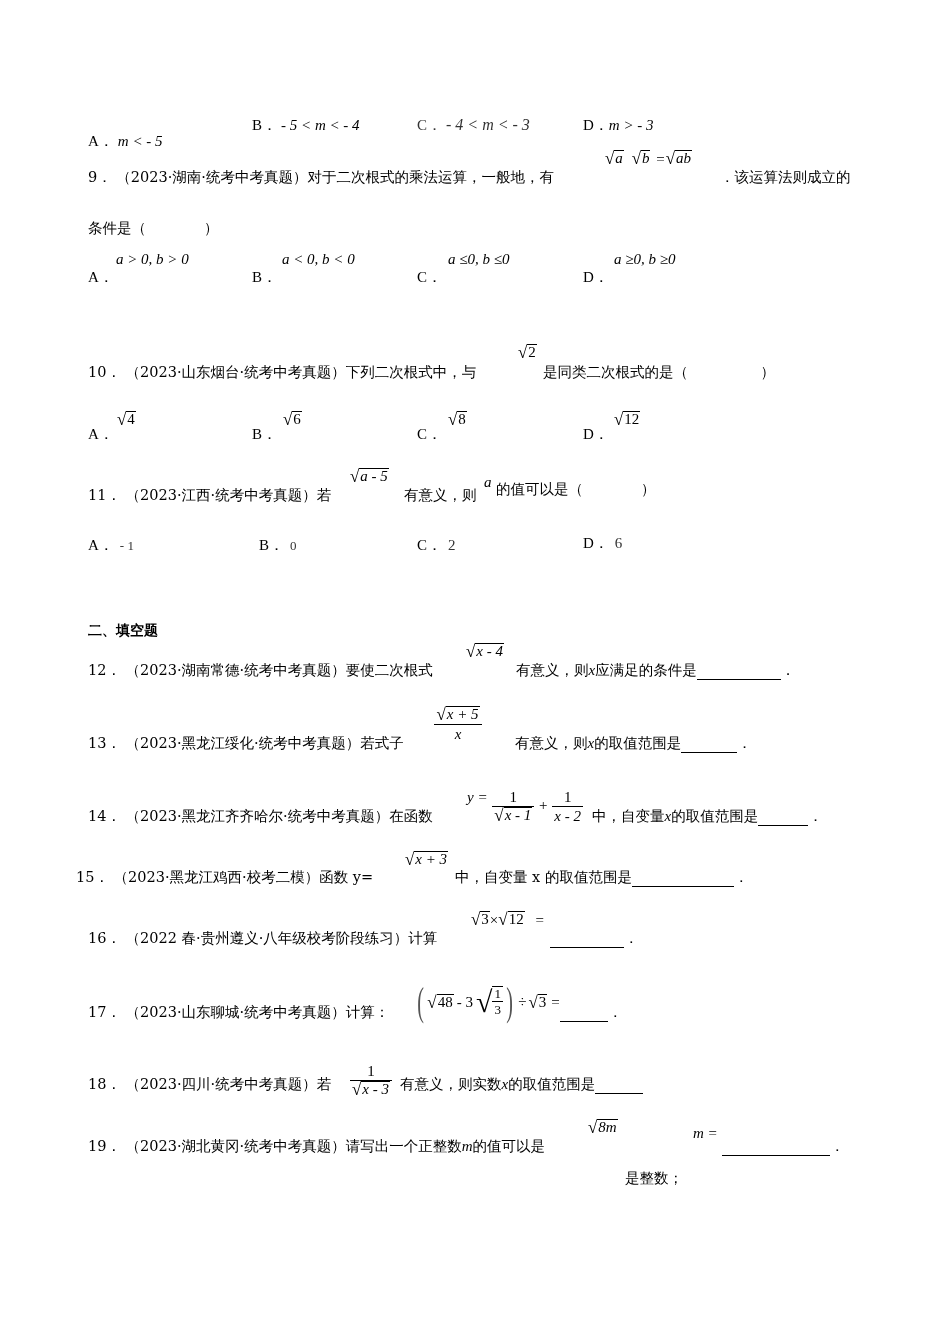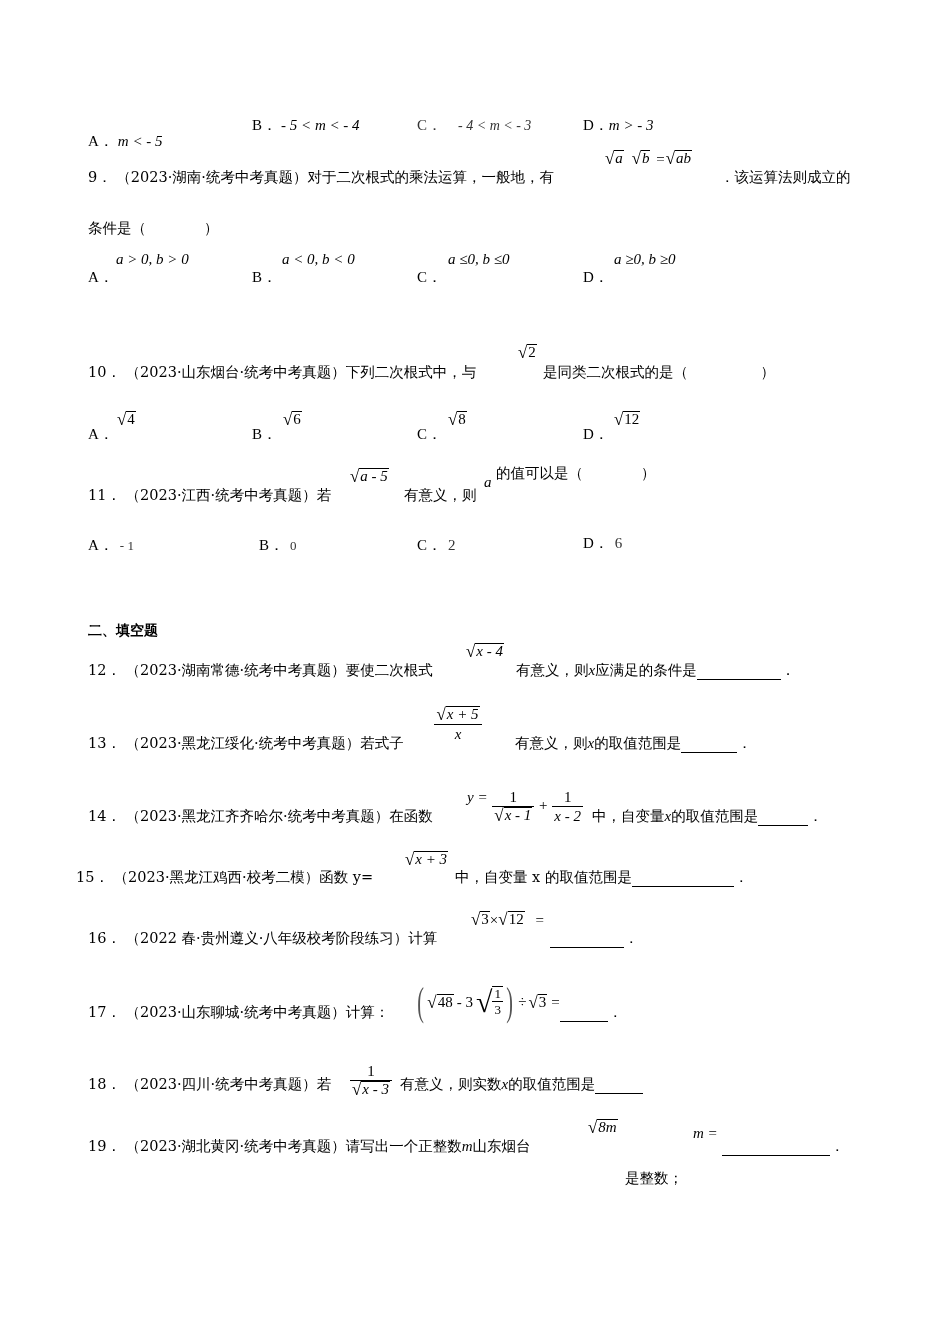--- a/index.html
+++ b/index.html
@@ -28,21 +28,21 @@
 <body>
 
 <div>
   <div class="abs" style="left:88px;top:132px;text-align:right;">
     <span class="lbl">A．</span><span class="m" style="margin-left:4px;">m &lt; - 5</span>
   </div>
   <div class="abs" style="left:252px;top:116px;">
     <span class="lbl">B．</span><span class="m" style="margin-left:4px;">- 5 &lt; m &lt; - 4</span>
   </div>
   <div class="abs gray" style="left:417px;top:116px;">
-    <span class="lbl">C．</span><span class="m" style="margin-left:16px;font-size:14px;">- 4 &lt; m &lt; - 3</span>
+    <span class="lbl">C．</span><span class="m" style="margin-left:4px;font-size:16px;">- 4 &lt; m &lt; - 3</span>
   </div>
   <div class="abs" style="left:583px;top:116px;">
     <span class="lbl">D．</span><span class="m" style="margin-left:0;">m &gt; - 3</span>
   </div>
 </div>
 
 <div>
   <div class="abs q" style="left:88px;top:168px;">
     <span>9．</span>
     <span>（2023·湖南·统考中考真题）</span><span>对于二次根式的乘法运算，一般地，有</span>
@@ -123,21 +123,21 @@
     <span>（2023·江西·统考中考真题）</span><span>若</span>
   </div>
   <div class="abs" style="left:350px;top:468px;">
     <span class="sqrt">
         <span class="rad">√</span>
         <span class="body">a - 5</span>
       </span>
   </div>
   <div class="abs q" style="left:404px;top:486px;">有意义，则</div>
   <div class="abs m" style="left:484px;top:474px;">a</div>
-  <div class="abs q" style="left:496px;top:464px;">的值可以是（　　　　）</div>
+  <div class="abs q" style="left:496px;top:480px;">的值可以是（　　　　）</div>
 
   <div class="abs" style="left:88px;top:536px;"><span class="lbl">A．</span><span class="mr gray" style="margin-left:6px;font-size:13px;">- 1</span></div>
   <div class="abs" style="left:252px;top:536px;margin-left:7px;"><span class="lbl">B．</span><span class="mr gray" style="margin-left:6px;font-size:13px;">0</span></div>
   <div class="abs" style="left:417px;top:536px;"><span class="lbl">C．</span><span class="mr gray" style="margin-left:6px;">2</span></div>
   <div class="abs" style="left:583px;top:534px;"><span class="lbl">D．</span><span class="mr gray" style="margin-left:6px;">6</span></div>
 </div>
 
 <div class="abs section" style="left:88px;top:622px;">二、填空题</div>
 
 <div>
@@ -285,21 +285,21 @@
     </span>
   </div>
   <div class="abs q" style="left:400px;top:1075px;">
     <span>有意义，则实数</span><span class="m">x</span><span>的取值范围是</span><span class="blank" style="width:48px;"></span>
   </div>
 </div>
 
 <div>
   <div class="abs q" style="left:88px;top:1137px;">
     <span>19．</span>
-    <span>（2023·湖北黄冈·统考中考真题）</span><span>请写出一个正整数</span><span class="m">m</span><span>山东烟台</span>
+    <span>（2023·湖北黄冈·统考中考真题）</span><span>请写出一个正整数</span><span class="m">m</span><span>的值可以是</span>
   </div>
   <div class="abs" style="left:588px;top:1119px;">
     <span class="sqrt">
         <span class="rad">√</span>
         <span class="body">8m</span>
       </span>
   </div>
   <div class="abs q" style="left:625px;top:1137px;margin-top:32px;">是整数；</div>
   <div class="abs m" style="left:693px;top:1125px;">m =</div>
   <div class="abs q" style="left:722px;top:1137px;">

